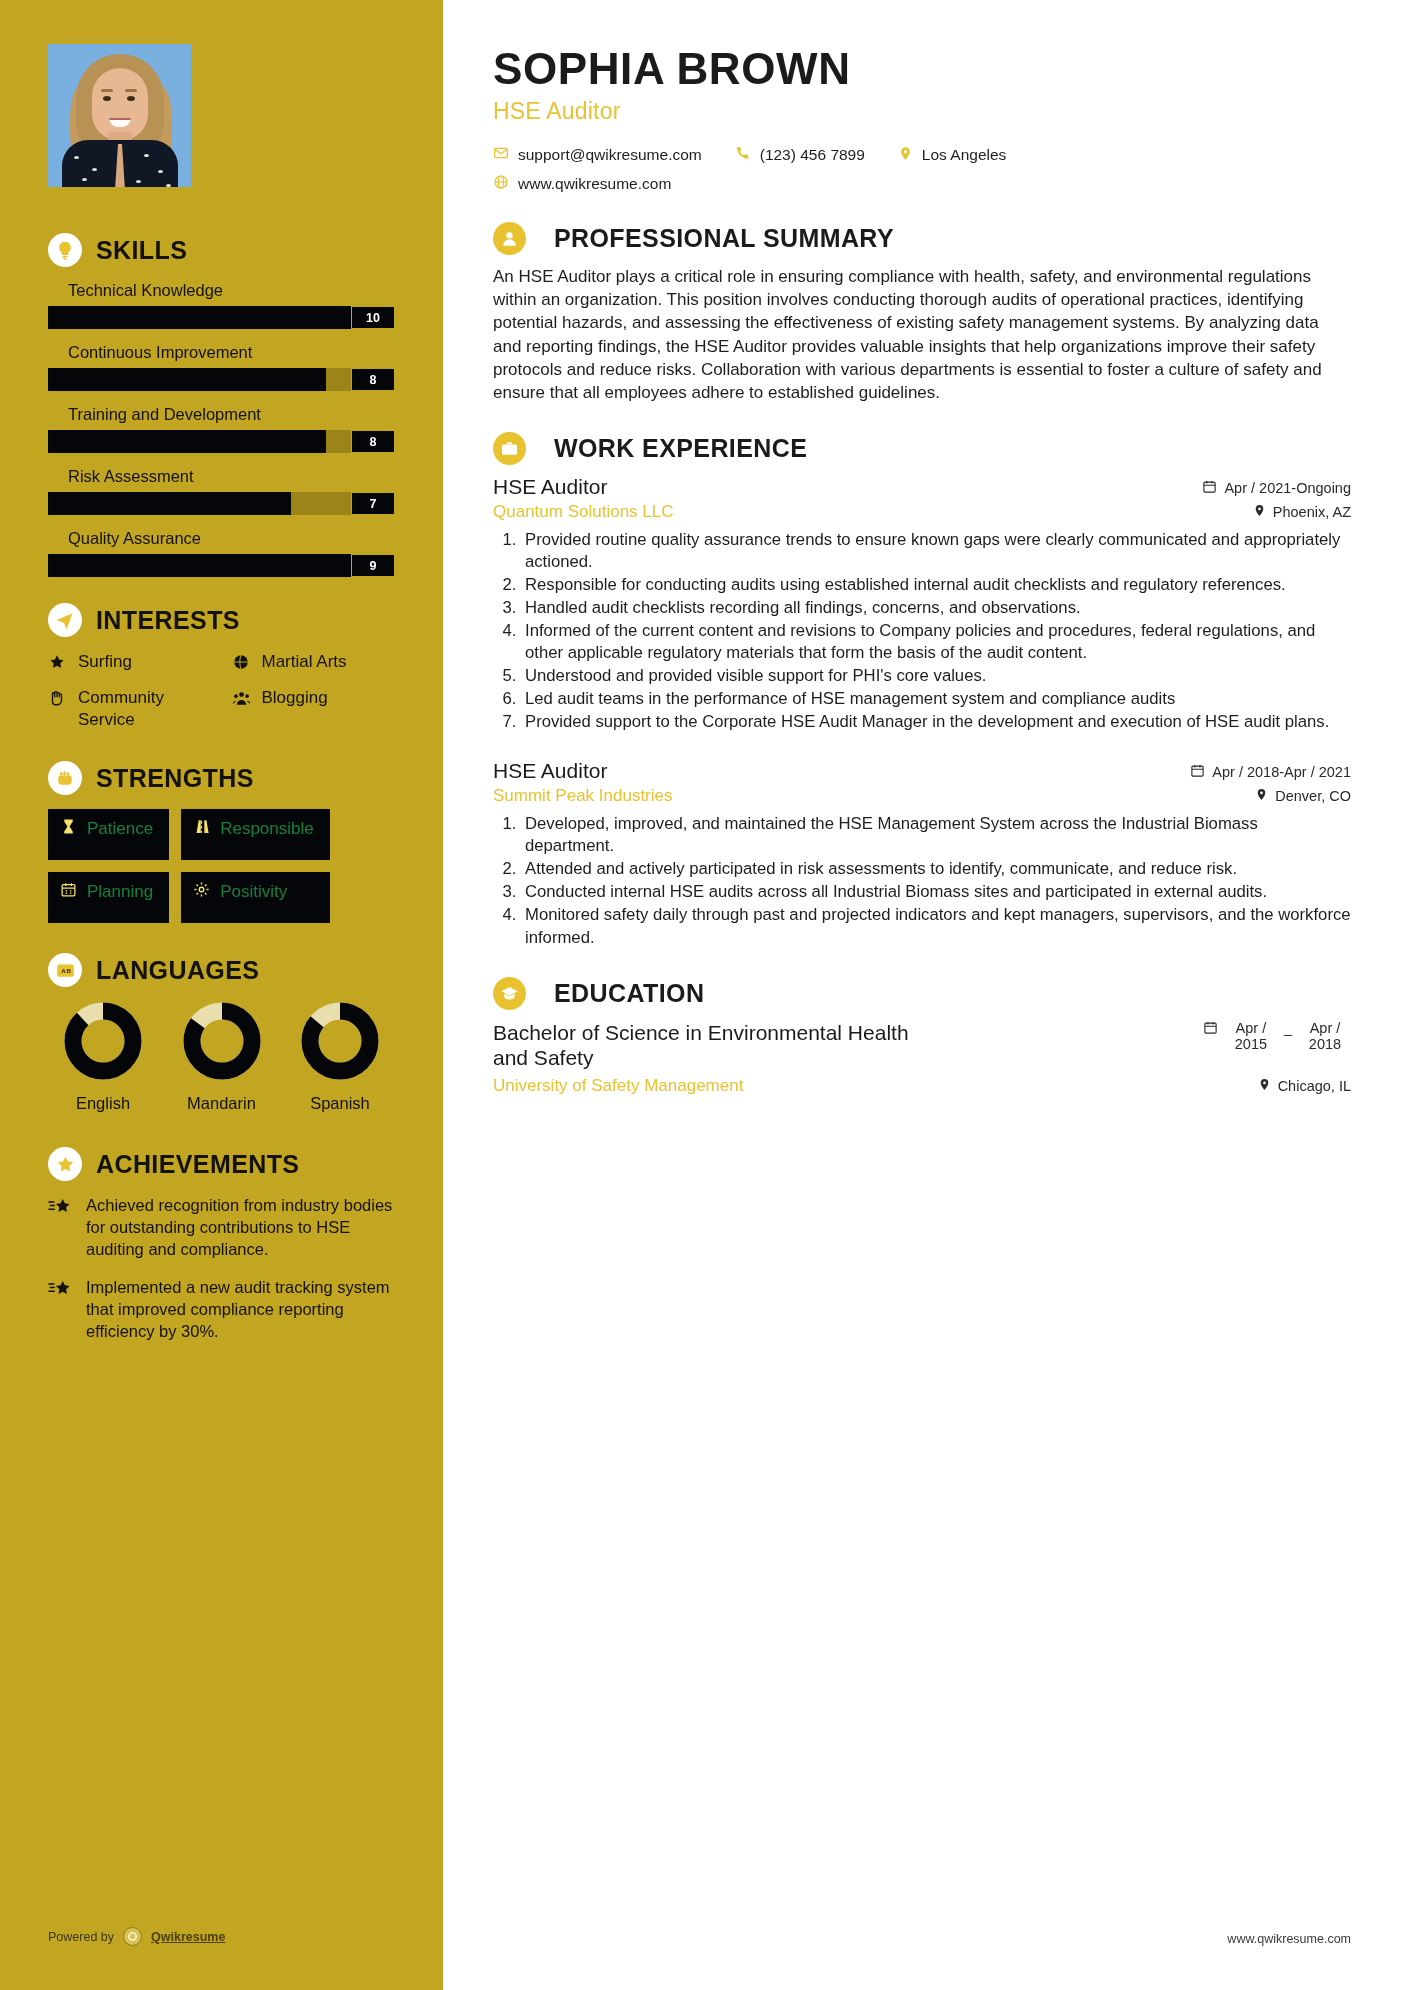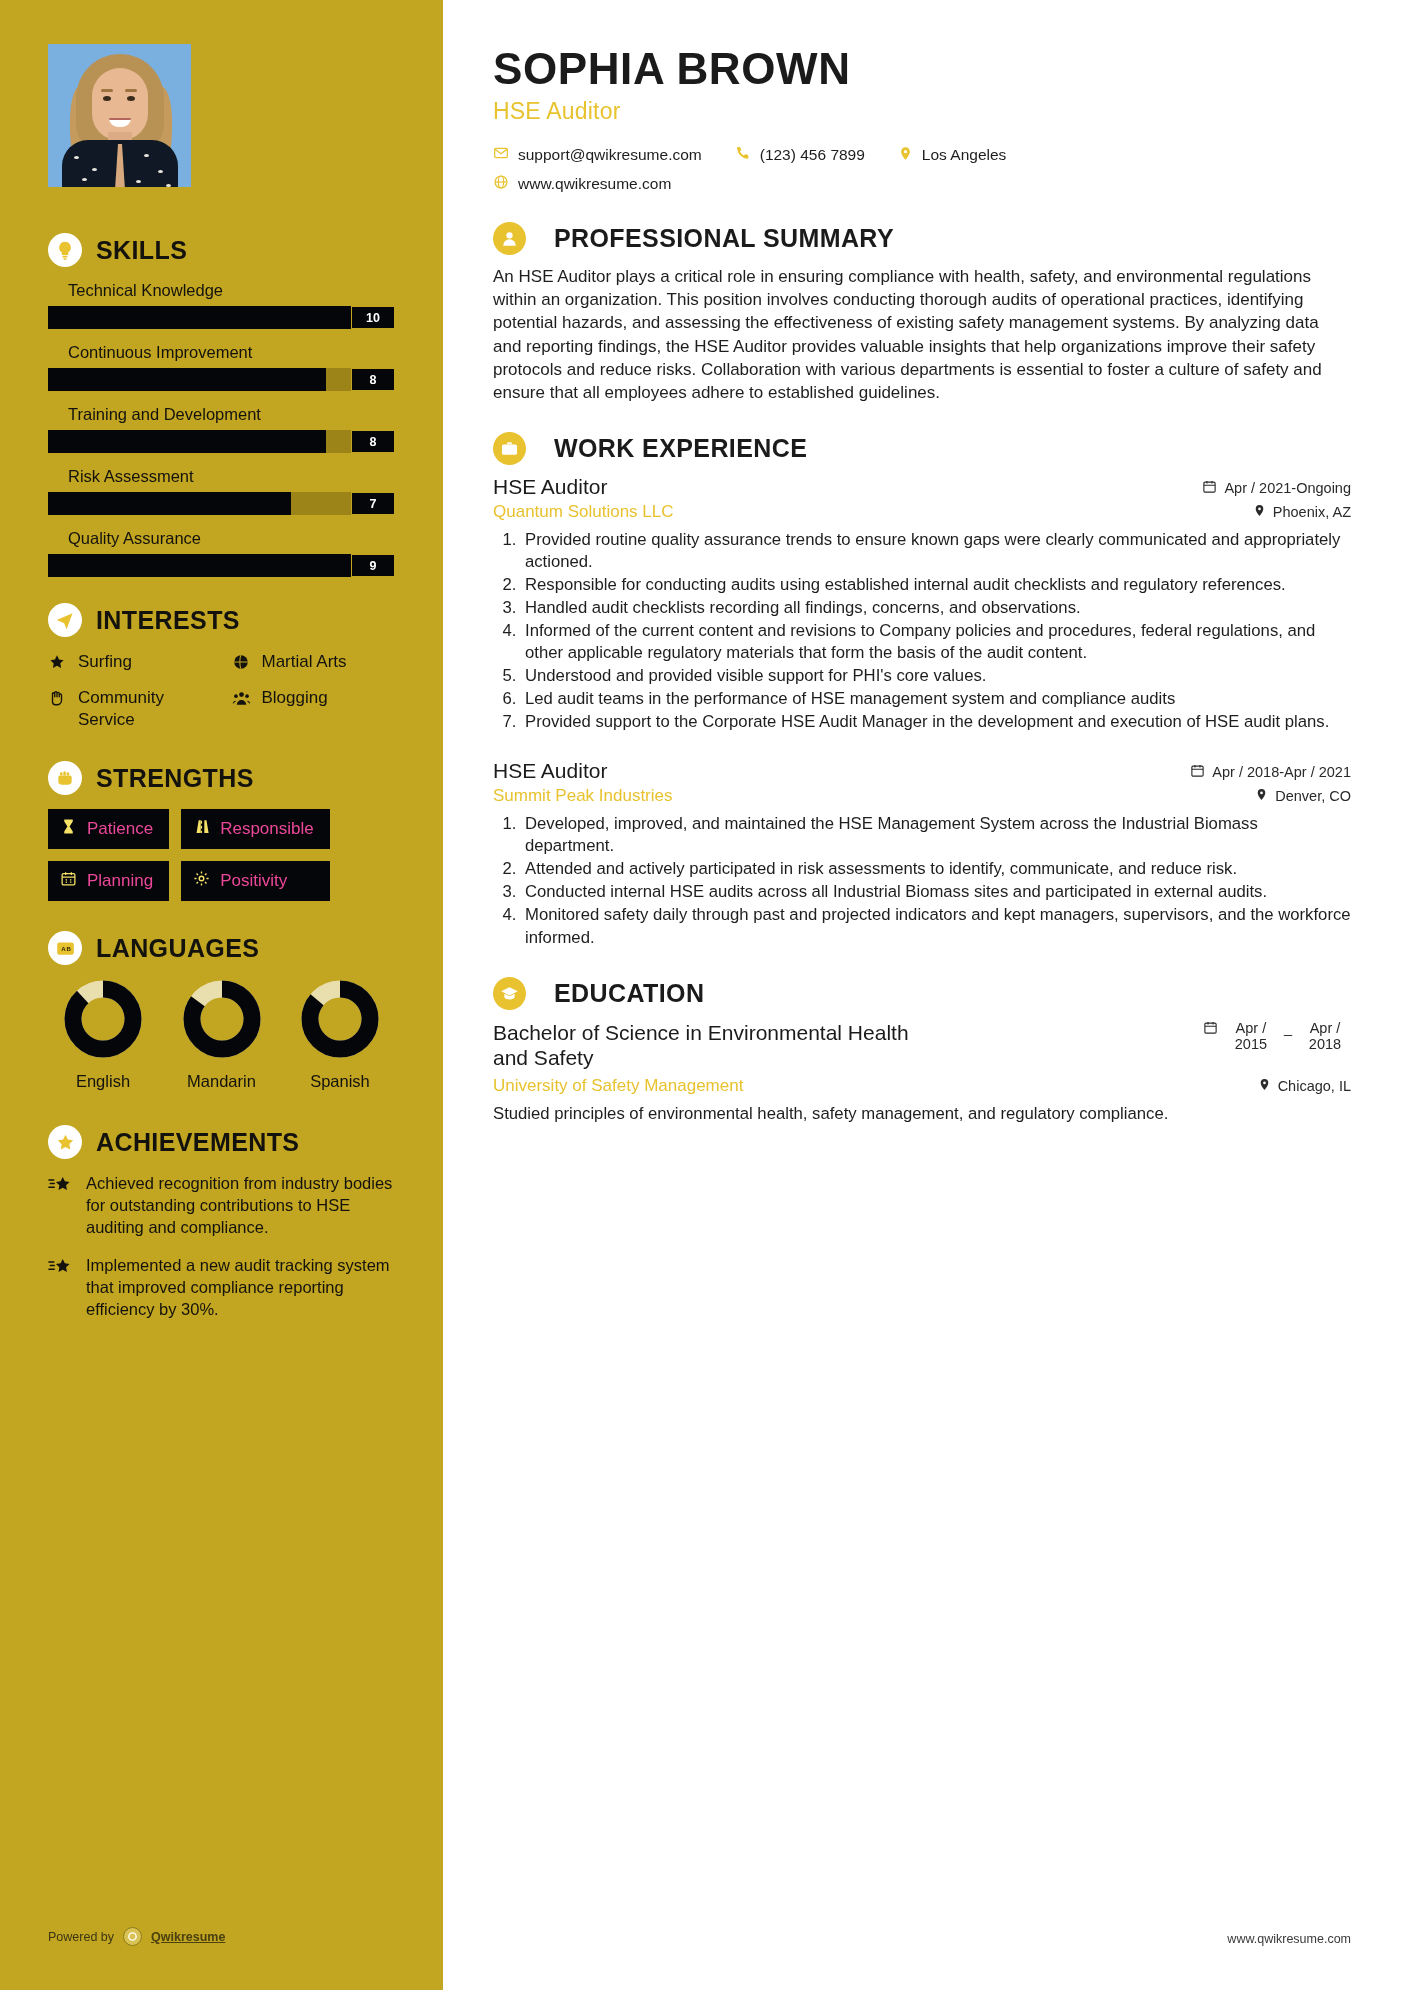--- a/index.html
+++ b/index.html
@@ -118,22 +118,22 @@
     display: flex; align-items: flex-start; gap: 10px;
     font-size: 17px; color: #14120d; line-height: 1.3;
   }
   .interest-item .ic { flex: 0 0 20px; margin-top: 2px; }
 
   .strengths-grid {
     display: grid; grid-template-columns: auto auto; gap: 12px;
     justify-content: start; margin-top: 4px;
   }
   .strength-chip {
-    background: #05060a; color: #ec4899;
-    padding: 9px 16px 9px 12px;
+    background: #05060a; color: #15803d;
+    padding: 9px 16px 20px 12px;
     display: flex; align-items: center; gap: 10px;
     font-size: 17px; white-space: nowrap;
   }
 
   .lang-row {
     display: flex; justify-content: space-between;
     margin-top: 14px; width: 347px;
   }
   .lang-item { text-align: center; width: 110px; }
   .lang-name { font-size: 16.5px; margin-top: 9px; color: #14120d; }
@@ -607,17 +607,16 @@
       <div class="edu-school">University of Safety Management</div>
       <div class="job-loc">
         <span>
           <svg width="13" height="13" viewBox="0 0 24 24" fill="#2a2a2a">
             <path d="M12 2a7 7 0 0 0-7 7c0 5 7 13 7 13s7-8 7-13a7 7 0 0 0-7-7zm0 9.5A2.5 2.5 0 1 1 12 6.5a2.5 2.5 0 0 1 0 5z"></path>
           </svg>
         </span>
         <span>Chicago, IL</span>
       </div>
     </div>
-    <p class="edu-desc">Studied principles of environmental health, safety management, and regulatory compliance.</p>
   </div>
 
   <div class="main-footer">www.qwikresume.com</div>
 </main>
 
 </body></html>

